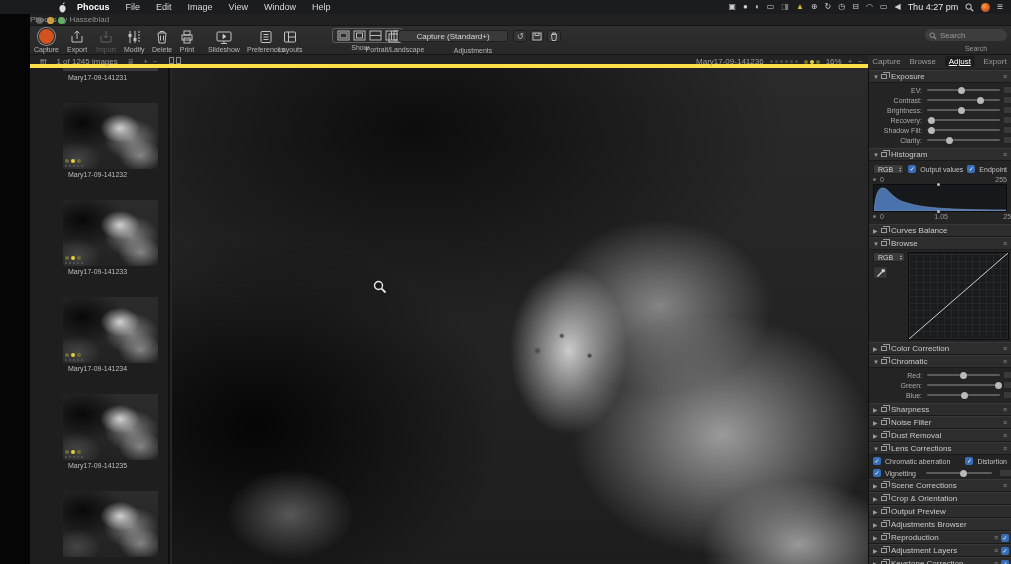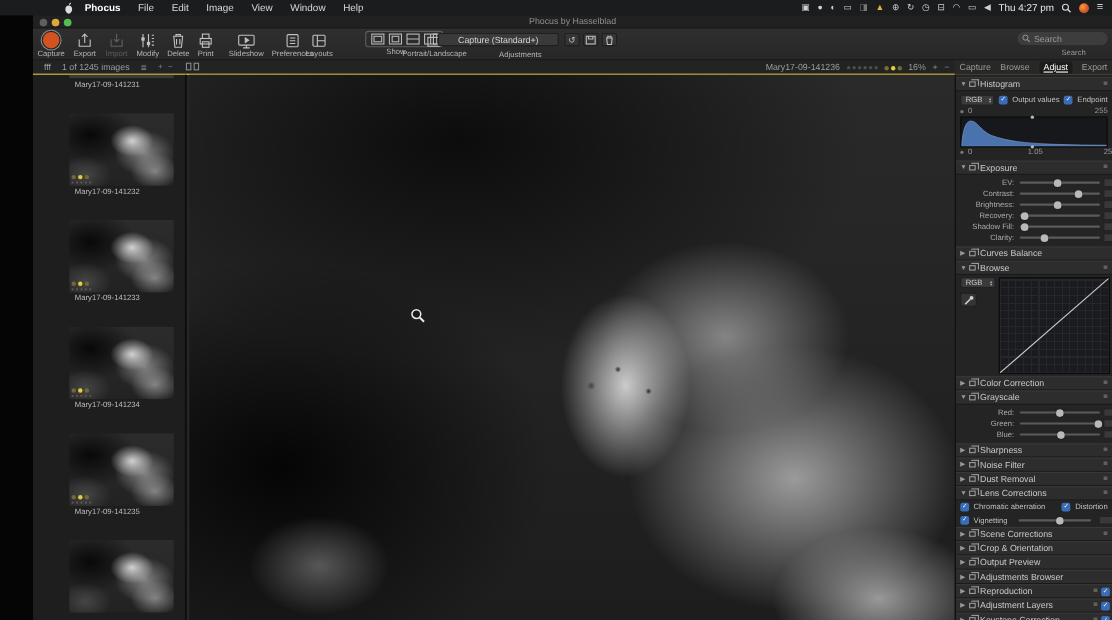--- a/index.html
+++ b/index.html
@@ -22,21 +22,21 @@
   .mb-search svg, .apple svg { display:block; }
 
   
   .window { position:absolute; top:14px; left:30px; right:0; bottom:0; background:#262626; }
   .titlebar { position:absolute; top:0; left:0; right:0; height:12px; background:#212121;
     border-bottom:1px solid #161616; }
   .tl { position:absolute; top:3px; width:7px; height:7px; border-radius:50%; }
   .tl.c1 { left:6px;  background:#5f5f5f; }
   .tl.c2 { left:17px; background:#dca73c; }
   .tl.c3 { left:28px; background:#52bd50; }
-  .wtitle { position:absolute; left:0; right:0; text-align:center; font-size:8px; color:#8f8f8f; line-height:12px; }
+  .wtitle { position:absolute; left:0; right:0; text-align:left; font-size:8px; color:#8f8f8f; line-height:12px; }
 
   
   .toolbar { position:absolute; top:12px; left:0; right:0; height:29px;
     background:linear-gradient(#2f2f2f,#272727); border-bottom:1px solid #161616; }
   .tbtn { position:absolute; top:2px; display:flex; flex-direction:column; align-items:center; }
   .tbtn .lab { font-size:7px; color:#b5b5b5; margin-top:1px; white-space:nowrap; }
   .tbtn.dim svg, .tbtn.dim .lab { opacity:.35; }
   .cap-circle { width:15px; height:15px; border-radius:50%; background:#d2531f;
     box-shadow:0 0 0 1px #222,0 0 0 2px #8d8d8d; margin:1px; }
   .icon16 { height:17px; display:flex; align-items:center; }
@@ -51,21 +51,21 @@
   .adj-cap { position:absolute; top:21px; left:368px; width:150px; text-align:center; font-size:7px; color:#b5b5b5; }
   .searchbox { position:absolute; top:3px; left:895px; width:82px; height:12px; background:#3d3d3d;
     border-radius:6px; display:flex; align-items:center; padding:0 4px; gap:3px; }
   .searchbox input { background:transparent; border:none; outline:none; color:#cfcfcf;
     font-size:8px; width:60px; font-family:inherit; }
   .searchbox input::placeholder { color:#9a9a9a; }
   .search-cap { position:absolute; top:19px; left:915px; width:62px; text-align:center; font-size:7px; color:#999; }
 
   
   .filmbar { position:absolute; top:41px; left:0; right:0; height:13px; background:#232323;
-    border-bottom:1px solid #fde047; font-size:8px; color:#9c9c9c; }
+    border-bottom:4px solid #fde047; font-size:8px; color:#9c9c9c; }
   .fb-left { position:absolute; left:10px; top:0; height:13px; display:flex; align-items:center; gap:10px; }
   .fb-ic { color:#8a8a8a; font-size:7px; }
   .mini-box { display:inline-block; width:5px; height:7px; border:1px solid #8a8a8a; margin-left:2px; }
   .fb-status { position:absolute; right:148px; top:0; height:13px; display:flex; align-items:center; gap:6px; }
   .dotrow { display:flex; align-items:center; gap:2px; }
   .mdot { width:3px; height:3px; border-radius:50%; background:#4e4e4e; }
   .cdot { width:4px; height:4px; border-radius:50%; }
   .zbtn { color:#8a8a8a; font-size:8px; }
   .tabs { position:absolute; right:0; top:0; width:143px; height:13px; background:#282828;
     display:flex; align-items:center; justify-content:space-around; font-size:8px; color:#9a9a9a; }
@@ -483,20 +483,73 @@
           </svg>
       </span>
     </div>
 
     <div class="panel">
 
       <div class="sec">
         <div class="sec-h">
           <span class="tri">▼</span>
           <span class="ly"></span>
+          <span class="t">Exposure</span>
+          <span class="hmenu">≡</span>
+        </div>
+        <div class="sec-c">
+          <div class="srow">
+            <span class="slab">EV:</span>
+            <span class="strack">
+                <span class="sthumb" style="left:42%"></span>
+              </span>
+            <span class="sval"></span>
+          </div>
+          <div class="srow">
+            <span class="slab">Contrast:</span>
+            <span class="strack">
+                <span class="sthumb" style="left:68%"></span>
+              </span>
+            <span class="sval"></span>
+          </div>
+          <div class="srow">
+            <span class="slab">Brightness:</span>
+            <span class="strack">
+                <span class="sthumb" style="left:43%"></span>
+              </span>
+            <span class="sval"></span>
+          </div>
+          <div class="srow">
+            <span class="slab">Recovery:</span>
+            <span class="strack">
+                <span class="sthumb" style="left:2%"></span>
+              </span>
+            <span class="sval"></span>
+          </div>
+          <div class="srow">
+            <span class="slab">Shadow Fill:</span>
+            <span class="strack">
+                <span class="sthumb" style="left:2%"></span>
+              </span>
+            <span class="sval"></span>
+          </div>
+          <div class="srow">
+            <span class="slab">Clarity:</span>
+            <span class="strack">
+                <span class="sthumb" style="left:26%"></span>
+              </span>
+            <span class="sval"></span>
+          </div>
+        </div>
+      </div>
+
+      <div class="sec">
+        <div class="sec-h">
+          <span class="tri">▼</span>
+          <span class="ly"></span>
           <span class="t">Histogram</span>
           <span class="hmenu">≡</span>
         </div>
         <div class="sec-c">
           <div class="hrow">
             <span class="sel" style="width:38px; justify-content:space-between">
               <span>RGB</span>
               <span class="stp">
                   <span>▴</span>
                   <span>▾</span>
@@ -521,73 +574,20 @@
               <path d="M0,25 L1,18 C3,5 6,3 9,3 C14,3 17,11 27,16 C44,22 60,23 80,24 C100,24.8 120,25 133,25 L133,26 L0,26 Z" fill="#4a72ad" stroke="#7e9cc8" stroke-width="0.6"></path>
             </svg>
             <span class="gmark" style="top:-2px"></span>
             <span class="gmark" style="bottom:-2px"></span>
           </div>
           <div class="scale">
             <span class="endpt"></span>
             <span style="margin-left:4px">0</span>
             <span style="position:absolute; left:46%">1.05</span>
             <span style="margin-left:auto; margin-right:-8px">255</span>
-          </div>
-        </div>
-      </div>
-
-      <div class="sec">
-        <div class="sec-h">
-          <span class="tri">▼</span>
-          <span class="ly"></span>
-          <span class="t">Exposure</span>
-          <span class="hmenu">≡</span>
-        </div>
-        <div class="sec-c">
-          <div class="srow">
-            <span class="slab">EV:</span>
-            <span class="strack">
-                <span class="sthumb" style="left:42%"></span>
-              </span>
-            <span class="sval"></span>
-          </div>
-          <div class="srow">
-            <span class="slab">Contrast:</span>
-            <span class="strack">
-                <span class="sthumb" style="left:68%"></span>
-              </span>
-            <span class="sval"></span>
-          </div>
-          <div class="srow">
-            <span class="slab">Brightness:</span>
-            <span class="strack">
-                <span class="sthumb" style="left:43%"></span>
-              </span>
-            <span class="sval"></span>
-          </div>
-          <div class="srow">
-            <span class="slab">Recovery:</span>
-            <span class="strack">
-                <span class="sthumb" style="left:2%"></span>
-              </span>
-            <span class="sval"></span>
-          </div>
-          <div class="srow">
-            <span class="slab">Shadow Fill:</span>
-            <span class="strack">
-                <span class="sthumb" style="left:2%"></span>
-              </span>
-            <span class="sval"></span>
-          </div>
-          <div class="srow">
-            <span class="slab">Clarity:</span>
-            <span class="strack">
-                <span class="sthumb" style="left:26%"></span>
-              </span>
-            <span class="sval"></span>
           </div>
         </div>
       </div>
 
       <div class="sec-h">
         <span class="tri">▶</span>
         <span class="ly"></span>
         <span class="t">Curves Balance</span>
       </div>
 
@@ -626,21 +626,21 @@
         <span class="tri">▶</span>
         <span class="ly"></span>
         <span class="t">Color Correction</span>
         <span class="hmenu">≡</span>
       </div>
 
       <div class="sec">
         <div class="sec-h">
           <span class="tri">▼</span>
           <span class="ly"></span>
-          <span class="t">Grayscale</span>
+          <span class="t">Chromatic</span>
           <span class="hmenu">≡</span>
         </div>
         <div class="sec-c">
           <div class="srow">
             <span class="slab">Red:</span>
             <span class="strack">
                 <span class="sthumb" style="left:45%"></span>
               </span>
             <span class="sval"></span>
           </div>

